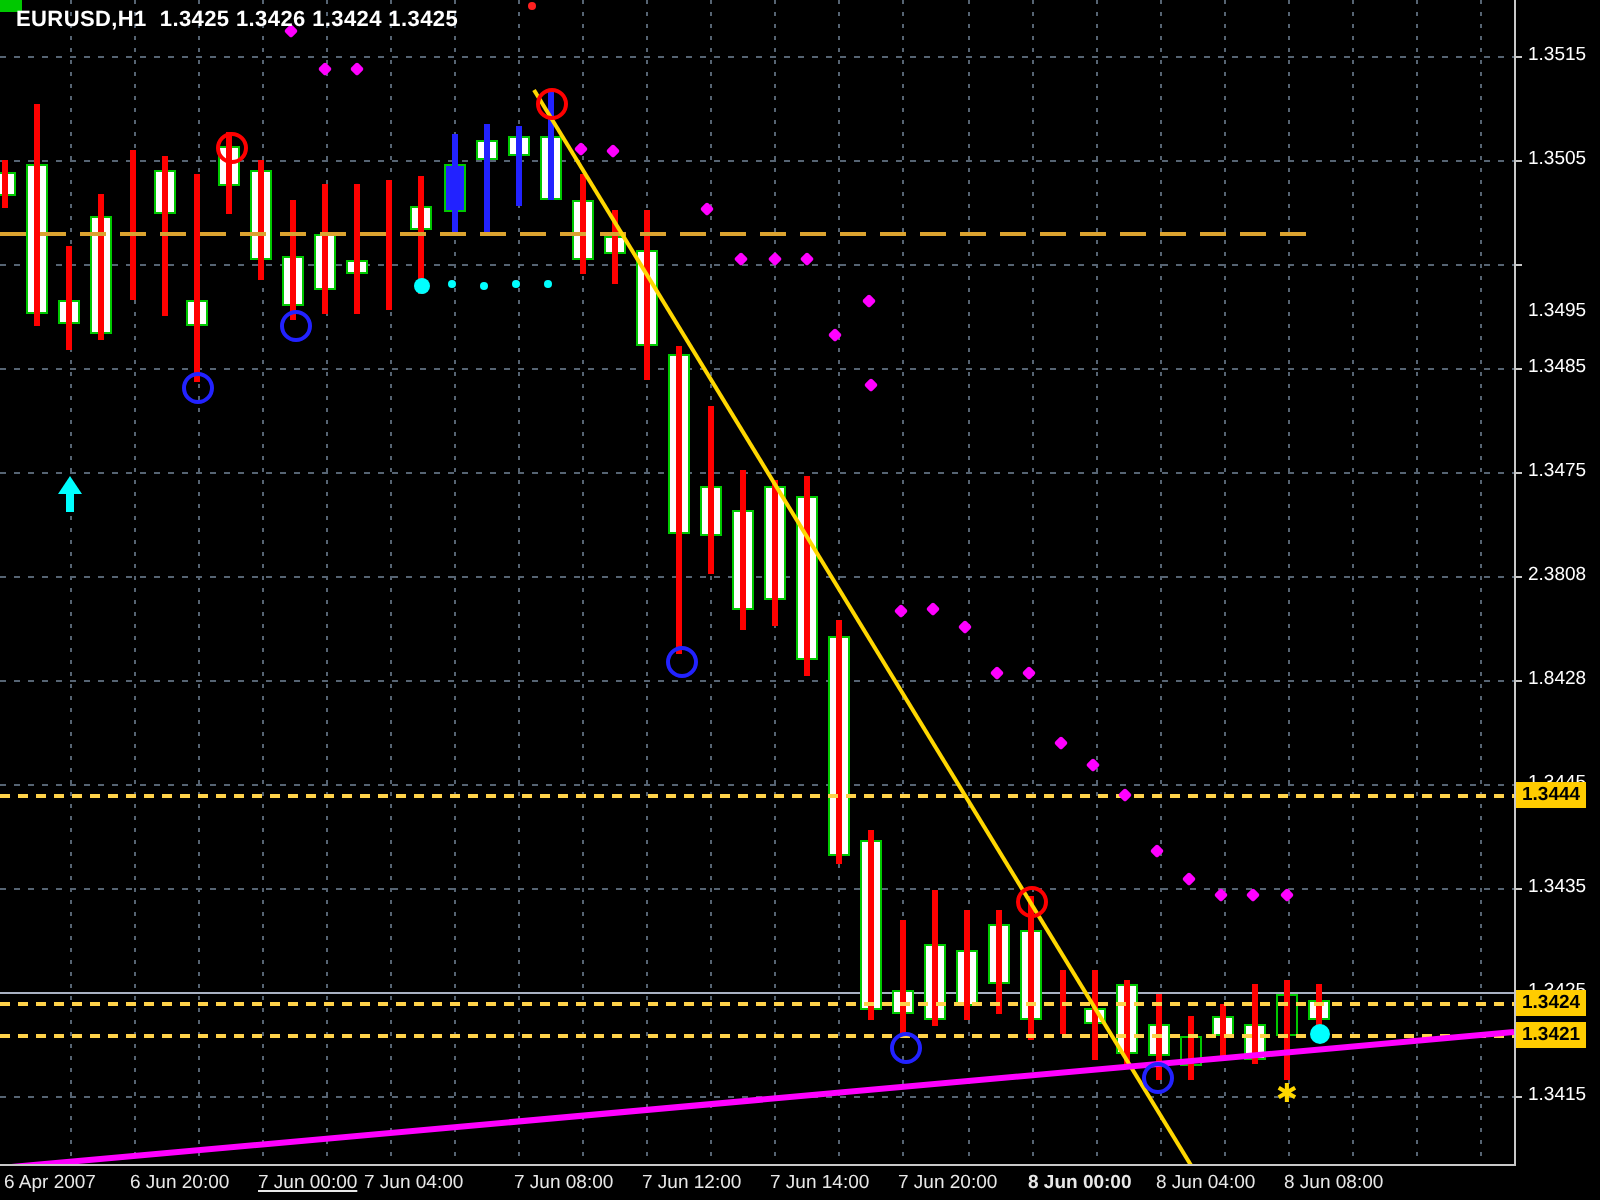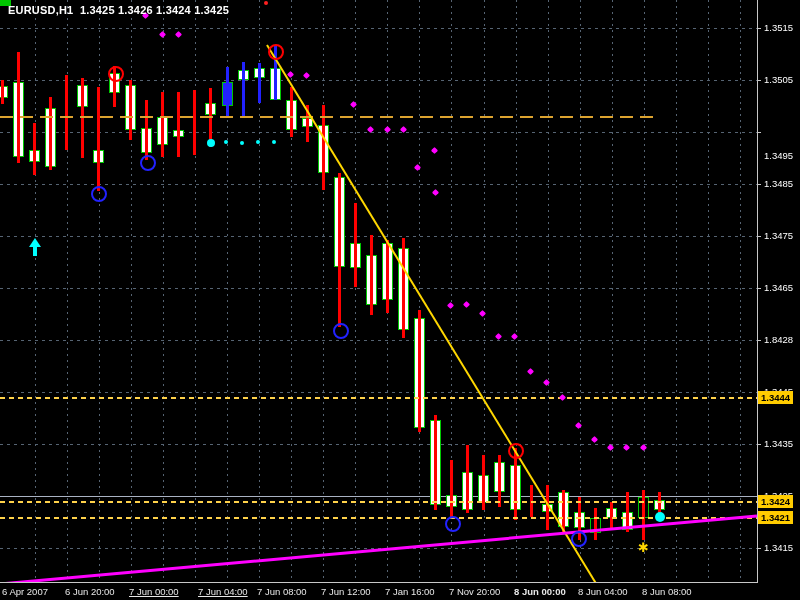--- a/index.html
+++ b/index.html
@@ -226,41 +226,41 @@
       <div class="plabel" style="top: 22px;">1.3515</div>
       <div class="ptick" style="top: 80px;"></div>
       <div class="plabel" style="top: 74px;">1.3505</div>
       <div class="ptick" style="top: 132px;"></div>
       <div class="plabel" style="top: 126px; margin-top: 24px;">1.3495</div>
       <div class="ptick" style="top: 184px;"></div>
       <div class="plabel" style="top: 178px;">1.3485</div>
       <div class="ptick" style="top: 236px;"></div>
       <div class="plabel" style="top: 230px;">1.3475</div>
       <div class="ptick" style="top: 288px;"></div>
-      <div class="plabel" style="top: 282px;">1.3465</div>
+      <div class="plabel" style="top: 282px;">2.3808</div>
       <div class="ptick" style="top: 340px;"></div>
       <div class="plabel" style="top: 334px;">1.8428</div>
       <div class="ptick" style="top: 392px;"></div>
       <div class="plabel" style="top: 386px;">1.3445</div>
       <div class="ptick" style="top: 444px;"></div>
       <div class="plabel" style="top: 438px;">1.3435</div>
       <div class="ptick" style="top: 496px;"></div>
       <div class="plabel" style="top: 490px;">1.3425</div>
       <div class="ptick" style="top: 548px;"></div>
       <div class="plabel" style="top: 542px;">1.3415</div>
       <div class="badge" style="top: 391px;">1.3444</div>
       <div class="badge" style="top: 495px;">1.3424</div>
       <div class="badge" style="top: 511px;">1.3421</div>
     </div>
   <div id="taxis">
       <div class="tlabel" style="left: 2px;">6 Apr 2007</div>
       <div class="tlabel" style="left: 65px;">6 Jun 20:00</div>
       <div class="tlabel" style="left: 129px; text-decoration: underline;">7 Jun 00:00</div>
-      <div class="tlabel" style="left: 198px; text-decoration: underline;">7 Jun 04:00</div>
+      <div class="tlabel" style="left: 182px;">7 Jun 04:00</div>
       <div class="tlabel" style="left: 257px;">7 Jun 08:00</div>
       <div class="tlabel" style="left: 321px;">7 Jun 12:00</div>
-      <div class="tlabel" style="left: 385px;">7 Jan 16:00</div>
-      <div class="tlabel" style="left: 449px;">7 Nov 20:00</div>
+      <div class="tlabel" style="left: 385px;">7 Jun 14:00</div>
+      <div class="tlabel" style="left: 449px;">7 Jun 20:00</div>
       <div class="tlabel" style="left: 514px; font-weight: bold;">8 Jun 00:00</div>
       <div class="tlabel" style="left: 578px;">8 Jun 04:00</div>
       <div class="tlabel" style="left: 642px;">8 Jun 08:00</div>
     </div>
 </div>
 
 </body></html>

